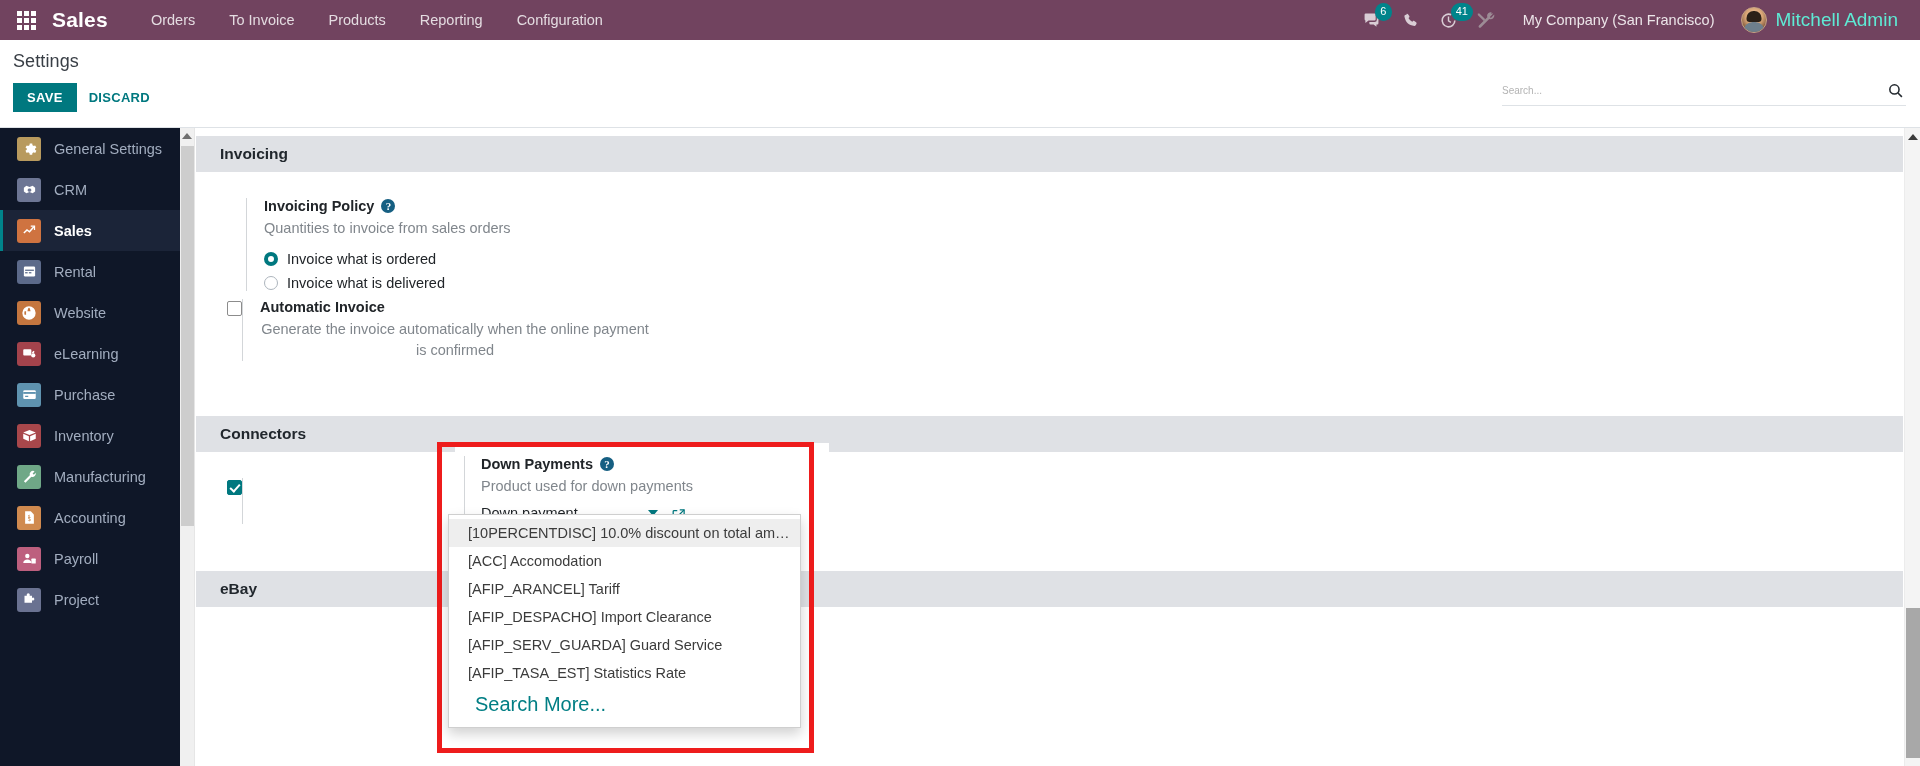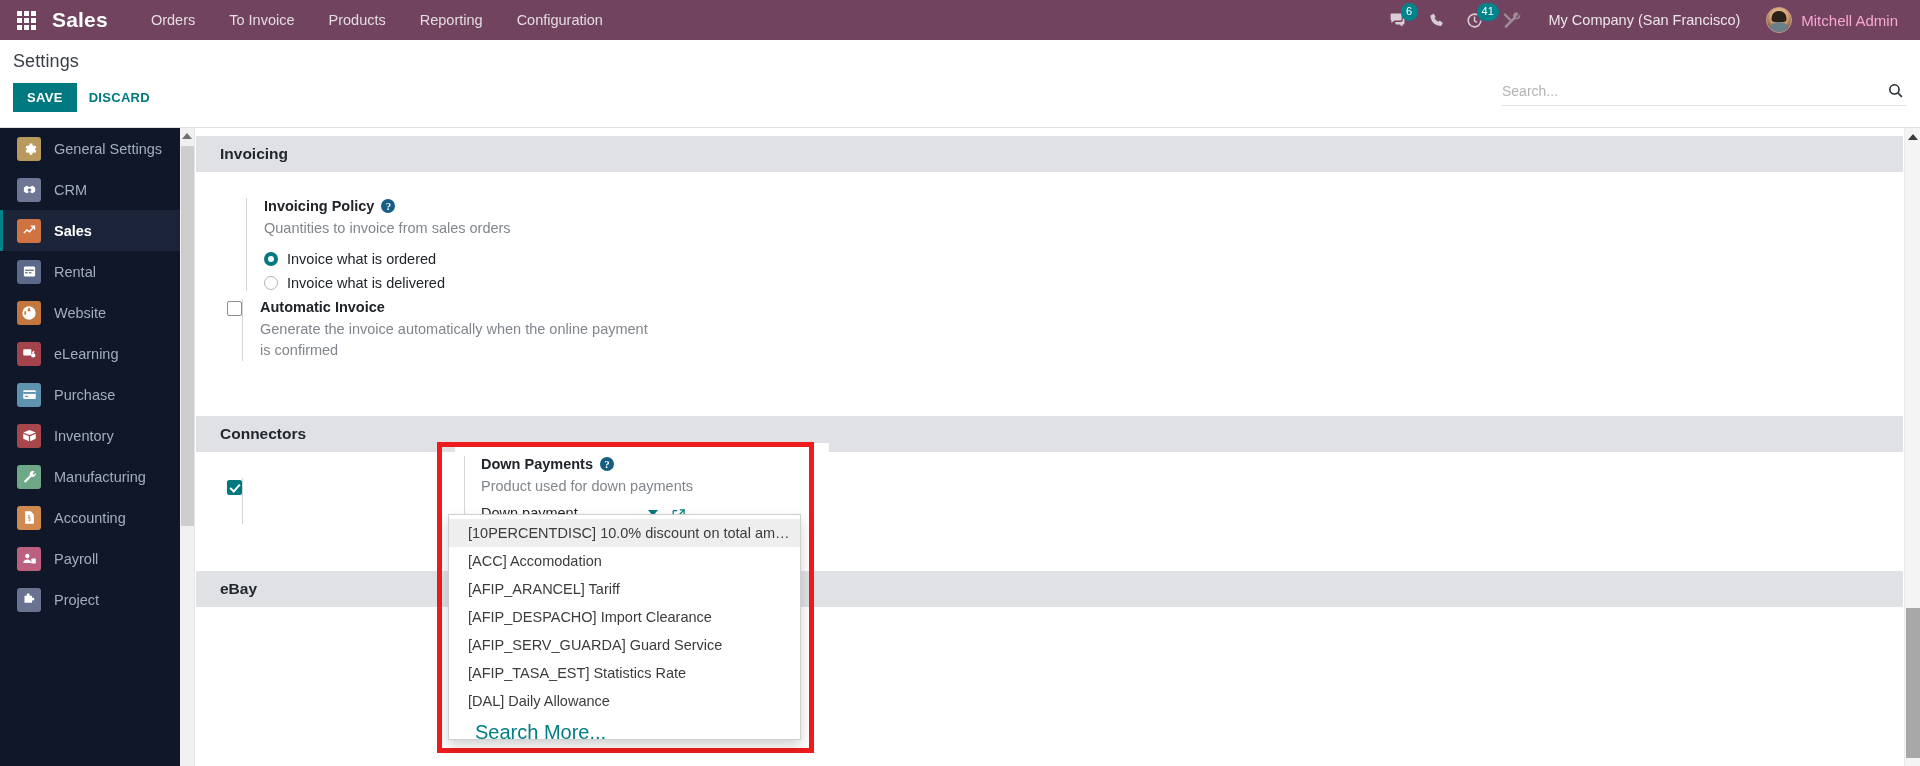--- a/index.html
+++ b/index.html
@@ -75,21 +75,21 @@
   .avatar::before {
     content:""; position:absolute; left:50%; top:14%;
     width:15px; height:11px; transform:translateX(-50%);
     background:#2b2118; border-radius:7px 7px 3px 3px;
   }
   .avatar::after {
     content:""; position:absolute; left:50%; bottom:-1px;
     width:21px; height:11px; transform:translateX(-50%);
     background:#6e7f8c; border-radius:9px 9px 0 0;
   }
-  .user-name { color:#f9a8d4; font-size:15px; white-space:nowrap; }
+  .user-name { color:#5eead4; font-size:19px; white-space:nowrap; }
 
   
   .control-panel {
     position: relative; background: #ffffff;
     border-bottom: 1px solid #dee2e6;
     height: 88px; padding: 0 0 0 13px;
     z-index: 40;
   }
   .page-title {
     font-size: 18px; color: #383e45; font-weight: 400;
@@ -108,21 +108,21 @@
   }
   .searchview {
     position: absolute; right: 14px; top: 42px;
     width: 404px;
     border-bottom: 1px solid #dee2e6;
     display: flex; align-items: center;
     padding-bottom: 6px;
   }
   .searchview input {
     flex: 1; border: none; outline: none;
-    font-size: 14px; color: #ec4899;
+    font-size: 10px; color: #ec4899;
     font-family: "Liberation Sans", sans-serif;
     background: transparent;
   }
   .searchview input::placeholder { color: #b3b3b3; }
   .search-btn {
     background: none; border: none; cursor: pointer;
     color: #23292f; padding: 0 2px; display:flex; align-items:center;
   }
 
   
@@ -201,21 +201,21 @@
     color: #21272d; font-size: 15.5px; font-weight: bold;
     padding: 9px 0 9px 24px;
     margin: 0;
   }
   .settings-row {
     display: flex; padding: 26px 0 0 0; flex-direction: column;
   }
   .setting-box {
     width: 495px; padding-left: 50px; position: relative;
   }
-  .setting-box.right { width: 560px; padding-left: 0; display:flex; }
+  .setting-box.right { width: 560px; padding-left: 0; display:flex;text-align:center; }
   .chk-col { width: 46px; display:flex; justify-content:flex-end; padding-top:2px;}
   .o-checkbox {
     width: 15px; height: 15px; border: 1px solid #8c8c8c;
     background: #fff; border-radius: 2px; cursor: pointer;
     flex: 0 0 auto; display:block;
   }
   .o-checkbox.checked {
     background: #00787f; border-color: #00787f;
     position: relative;
   }
@@ -606,20 +606,19 @@
       </div>
     </div>
 
     <div class="dropdown">
       <div class="dd-item hl">[10PERCENTDISC] 10.0% discount on total amount</div>
       <div class="dd-item">[ACC] Accomodation</div>
       <div class="dd-item">[AFIP_ARANCEL] Tariff</div>
       <div class="dd-item">[AFIP_DESPACHO] Import Clearance</div>
       <div class="dd-item">[AFIP_SERV_GUARDA] Guard Service</div>
       <div class="dd-item">[AFIP_TASA_EST] Statistics Rate</div>
-      <div class="dd-item">[DAL] Daily Allowance</div>
       <div class="dd-more">Search More...</div>
     </div>
 
     <div class="red-box"></div>
 
   </div>
 </div>
 
 </body></html>

